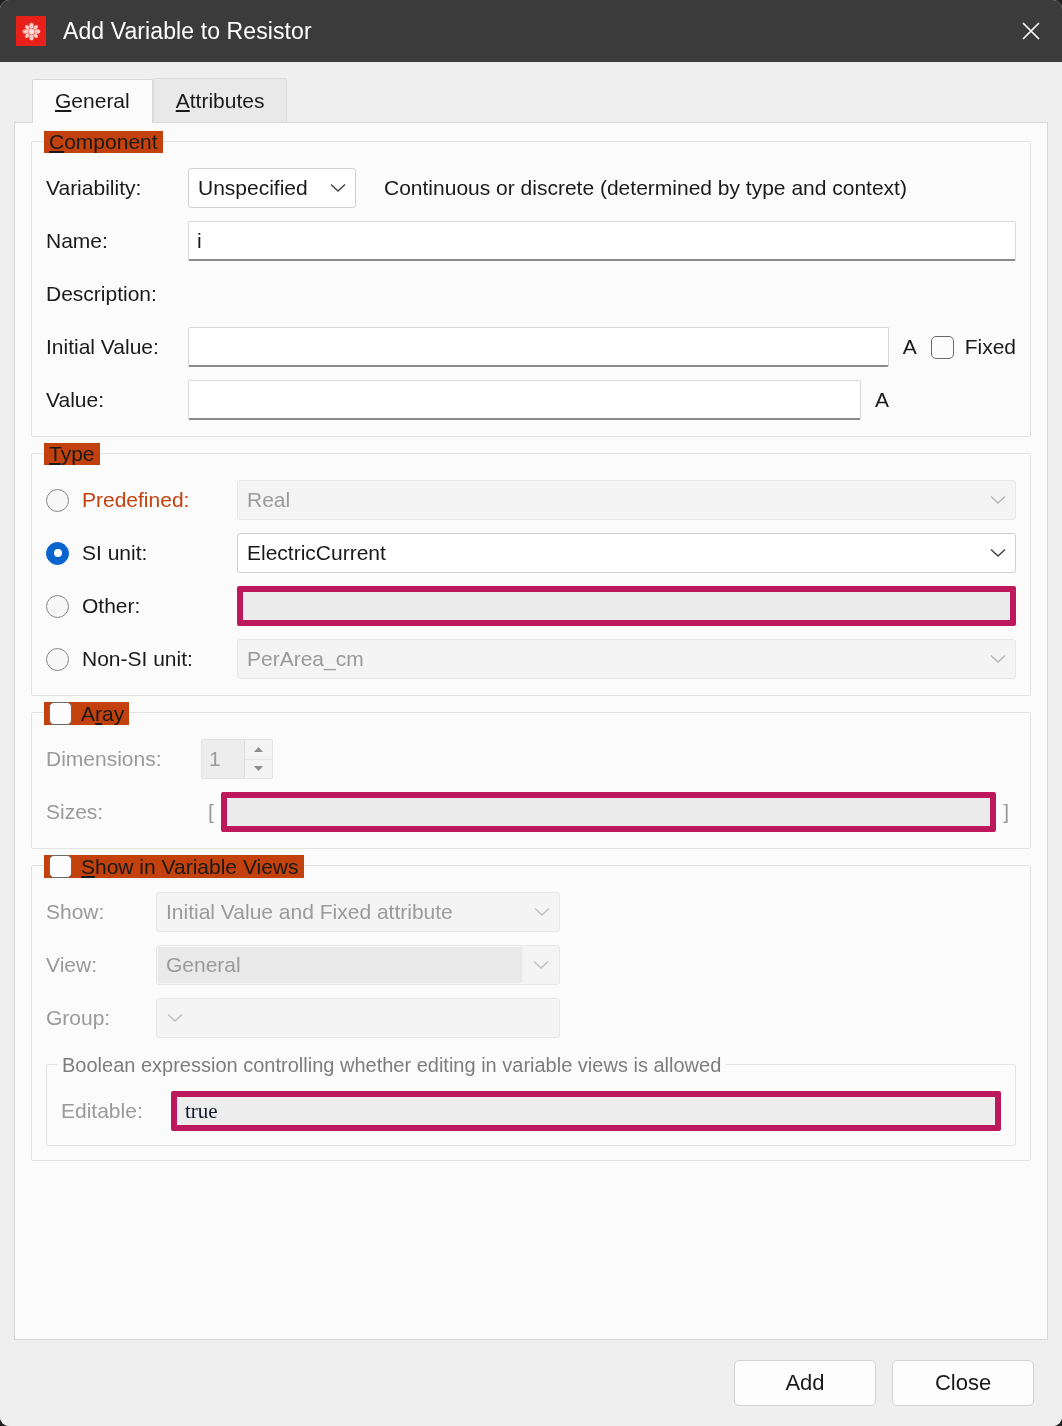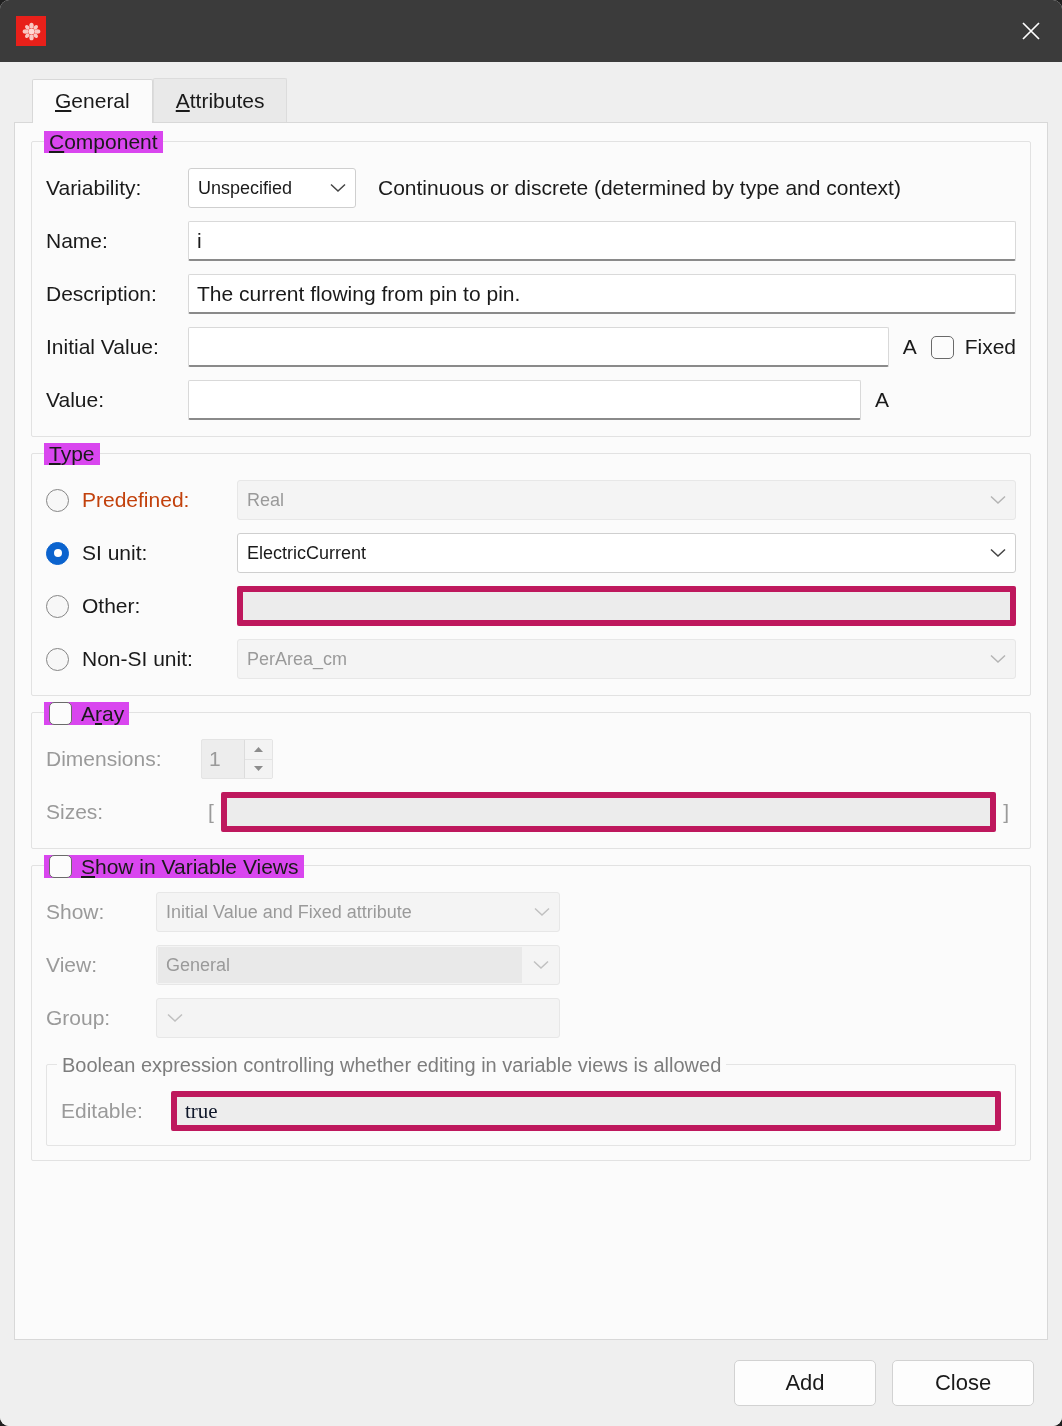--- a/index.html
+++ b/index.html
@@ -114,21 +114,21 @@
     border: 1px solid #e2e2e2;
     border-radius: 2px;
     margin-bottom: 16px;
     padding: 26px 14px 16px 14px;
     box-sizing: border-box;
   }
   .group > .legend {
     position: absolute;
     top: -11px;
     left: 12px;
-    background: #d946ef;
+    background: #c2410c;
     padding: 0 5px;
     font-size: 21px;
     color: #1a1a1a;
     display: flex;
     align-items: center;
     gap: 9px;
     line-height: 22px;
   }
   
   .row {
@@ -140,21 +140,21 @@
   .row:last-child { margin-bottom: 0; }
   .lbl {
     font-size: 21px;
     color: #1a1a1a;
     flex: 0 0 auto;
   }
   .lbl.dim { color: #9a9a9a; }
   .hint {
     font-size: 21px;
     color: #1a1a1a;
-    margin-left: 22px;
+    margin-left: 28px;
     white-space: nowrap;
   }
   
   .textfield {
     height: 40px;
     background: #ffffff;
     border: 1px solid #d9d9d9;
     border-bottom: 2px solid #8a8a8a;
     box-sizing: border-box;
     display: flex;
@@ -172,21 +172,21 @@
   }
   .combo {
     height: 40px;
     background: #ffffff;
     border: 1px solid #cfcfcf;
     box-sizing: border-box;
     display: flex;
     align-items: center;
     justify-content: space-between;
     padding: 0 9px 0 9px;
-    font-size: 18px;
+    font-size: 21px;
     color: #1a1a1a;
     border-radius: 3px;
   }
   .combo .chev { margin-left: 10px; flex: 0 0 auto; }
   .combo.disabled {
     background: #f4f4f4;
     border: 1px solid #e7e7e7;
     color: #9a9a9a;
   }
   .combo.editable-disabled {
@@ -312,20 +312,21 @@
           <ellipse cx="10" cy="16.2" rx="2.3" ry="3.1"></ellipse>
           <ellipse cx="3.8" cy="10" rx="3.1" ry="2.3"></ellipse>
           <ellipse cx="16.2" cy="10" rx="3.1" ry="2.3"></ellipse>
           <ellipse cx="5.6" cy="5.6" rx="2.8" ry="2" transform="rotate(45 5.6 5.6)"></ellipse>
           <ellipse cx="14.4" cy="14.4" rx="2.8" ry="2" transform="rotate(45 14.4 14.4)"></ellipse>
           <ellipse cx="14.4" cy="5.6" rx="2.8" ry="2" transform="rotate(-45 14.4 5.6)"></ellipse>
           <ellipse cx="5.6" cy="14.4" rx="2.8" ry="2" transform="rotate(-45 5.6 14.4)"></ellipse>
         </g>
       </svg>
     </div>
+    <div class="title-text">Add Variable to Resistor</div>
     <div class="close-btn">
       <svg width="22" height="22" viewBox="0 0 22 22">
         <path d="M3 3 L19 19 M19 3 L3 19" stroke="#ffffff" stroke-width="1.7" fill="none"></path>
       </svg>
     </div>
   </div>
 
   <div class="body-area">
 
     <div class="tabstrip">
@@ -357,23 +358,20 @@
 
         <div class="row">
           <div class="lbl w-lbl-comp">Name:</div>
           <div class="textfield" style="flex:1 1 auto;">
             <span>i</span>
           </div>
         </div>
 
         <div class="row">
           <div class="lbl w-lbl-comp">Description:</div>
-          <div class="textfield" style="flex:1 1 auto;">
-            <span>The current flowing from pin to pin.</span>
-          </div>
         </div>
 
         <div class="row">
           <div class="lbl w-lbl-comp">Initial Value:</div>
           <div class="textfield" style="flex:1 1 auto;">
             <span></span>
           </div>
           <div class="lbl" style="margin-left:14px;">A</div>
           <div class="checkbox" style="margin-left:14px;"></div>
           <div class="lbl" style="margin-left:11px;">Fixed</div>

